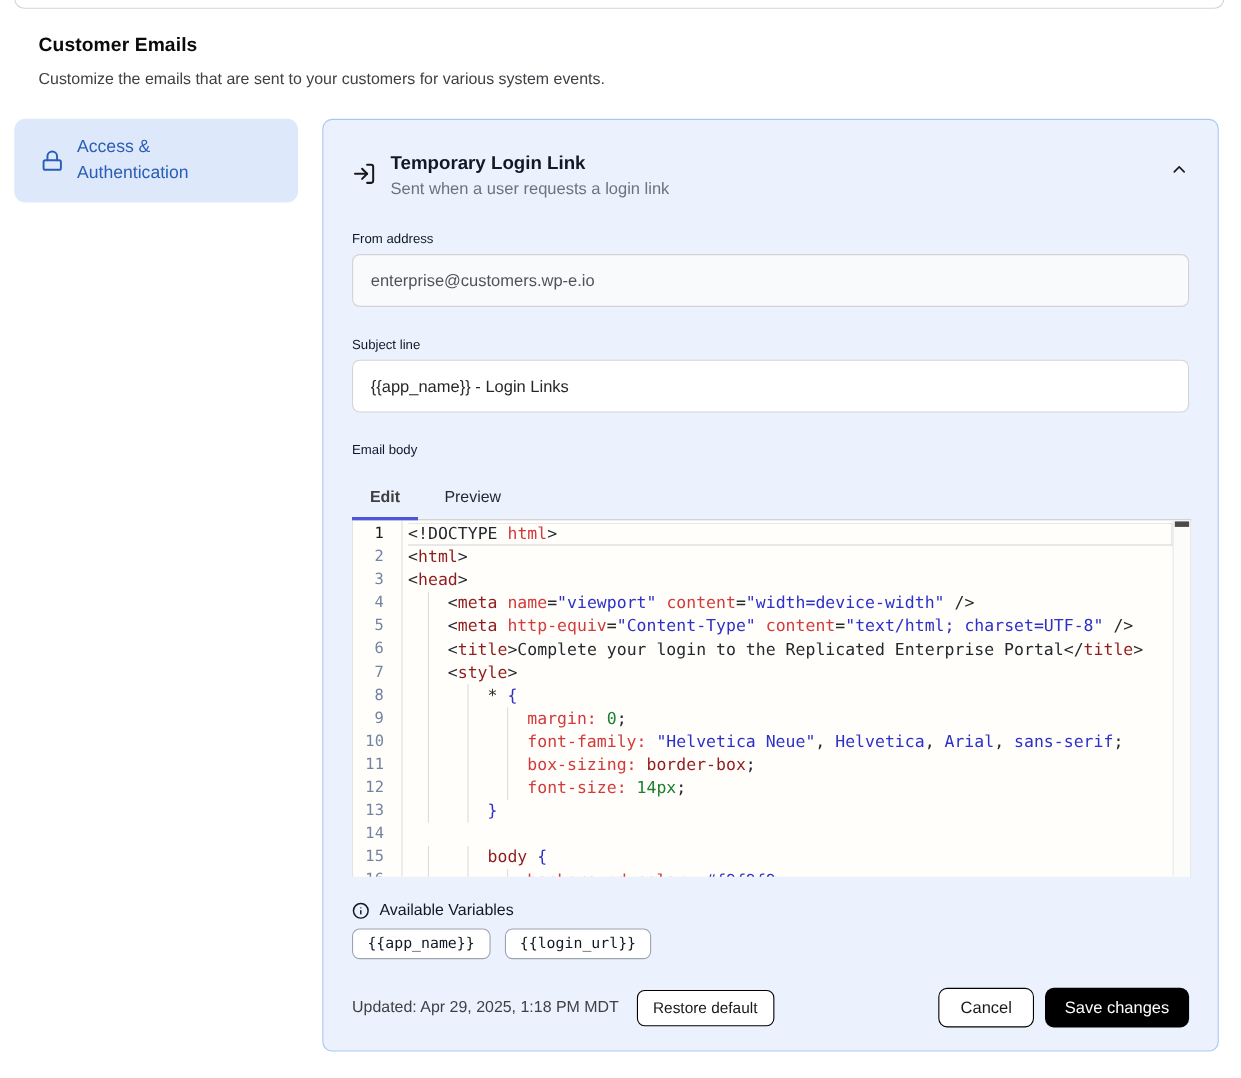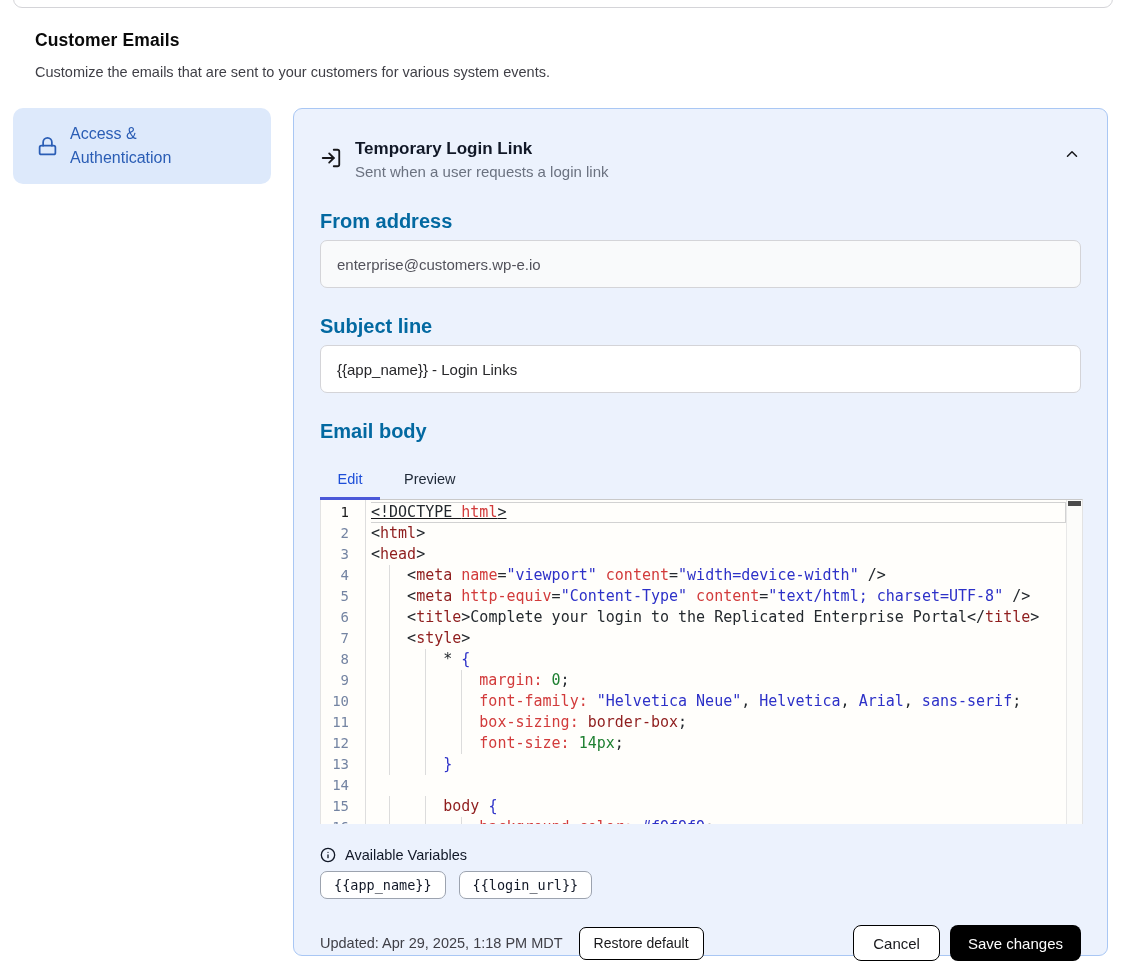--- a/index.html
+++ b/index.html
@@ -30,46 +30,46 @@
   .panel { width:815px; flex:none; height:848px; background:#ecf2fd;
     border:1px solid #a9c7f4; border-radius:9px; padding:28px 26px 22px 26px; }
 
   .panel-header { display:flex; gap:13px; }
   .ph-icon { margin-top:10px; display:flex; }
   .ph-text { }
   .ph-title { font-size:17px; font-weight:bold; color:#111827; line-height:24px; }
   .ph-sub { font-size:15px; color:#6b7280; line-height:22px; }
   .ph-chevron { margin-left:auto; margin-top:8px; cursor:pointer; display:flex; }
 
-  .field-label { margin:27px 0 7px 0; font-size:20px; color:#0369a1;font-weight:bold; }
+  .field-label { margin:27px 0 7px 0; font-size:12px; color:#0f172a; }
   .text-input { width:100%; height:48px; border:1px solid #d4d4d8; border-radius:7px;
     padding:0 16px; font-size:15px; font-family:"Liberation Sans", sans-serif; color:#27272a; outline:none; }
   .text-input.muted { background:#f9fafb; color:#52525b; }
   .text-input.white { background:#ffffff; }
 
   
   .tabs { position:relative; display:flex; margin-top:16px; height:40px; align-items:center; }
   .tab { font-size:14.5px; color:#1f2937; cursor:pointer; text-align:center; }
-  .tab.active { color:#1d4ed8; font-weight:normal; width:60px; }
+  .tab.active { color:#404040; font-weight:bold; width:60px; }
   .tab.plain { padding:0 24px; }
   .tab-underline { position:absolute; left:0; bottom:-1px; width:60px; height:3px;
     background:#4a58d8; z-index:2; }
 
   
   .editor { position:relative; width:763px; height:325px; background:#fffefb;
     border-top:1px solid #c9c9c9; border-left:1px solid #e3e3e3; border-right:1px solid #e3e3e3;
     overflow:hidden; display:flex;
     font-family:"DejaVu Sans Mono", monospace; font-size:15px; line-height:21px; }
   .gutter { flex:none; width:45px; border-right:1px solid #dedede; padding:2px 16px 0 0;
     text-align:right; font-size:14px; color:#7484a2; }
   .gutter .ln { height:21px; }
   .gutter .ln.act { color:#1a1a1a; }
   .code { flex:1; padding:2px 16px 0 5px; white-space:pre; }
   .crow { height:21px; }
-  .crow.act { box-shadow: inset 0 1px 0 #d2d2d2, inset 0 -1px 0 #d2d2d2, inset -1px 0 0 #d2d2d2; text-decoration: underline; }
+  .crow.act { box-shadow: inset 0 1px 0 #d2d2d2, inset 0 -1px 0 #d2d2d2, inset -1px 0 0 #d2d2d2; }
   .ig { display:inline-block; width:4ch; background-image:linear-gradient(#dcdcdc,#dcdcdc);
     background-repeat:no-repeat; background-size:1px 100%; background-position:2ch 0; }
   .tk-p { color:#24292e; }
   .tk-t { color:#8f1d1d; }
   .tk-a { color:#d23b3b; }
   .tk-s { color:#2d31c8; }
   .tk-n { color:#1f8032; }
   .tk-b { color:#2d31c8; }
   .tk-k { color:#8f1d1d; }
   .vscroll { position:absolute; top:0; right:0; bottom:0; width:16px; background:#fcfcfa;

